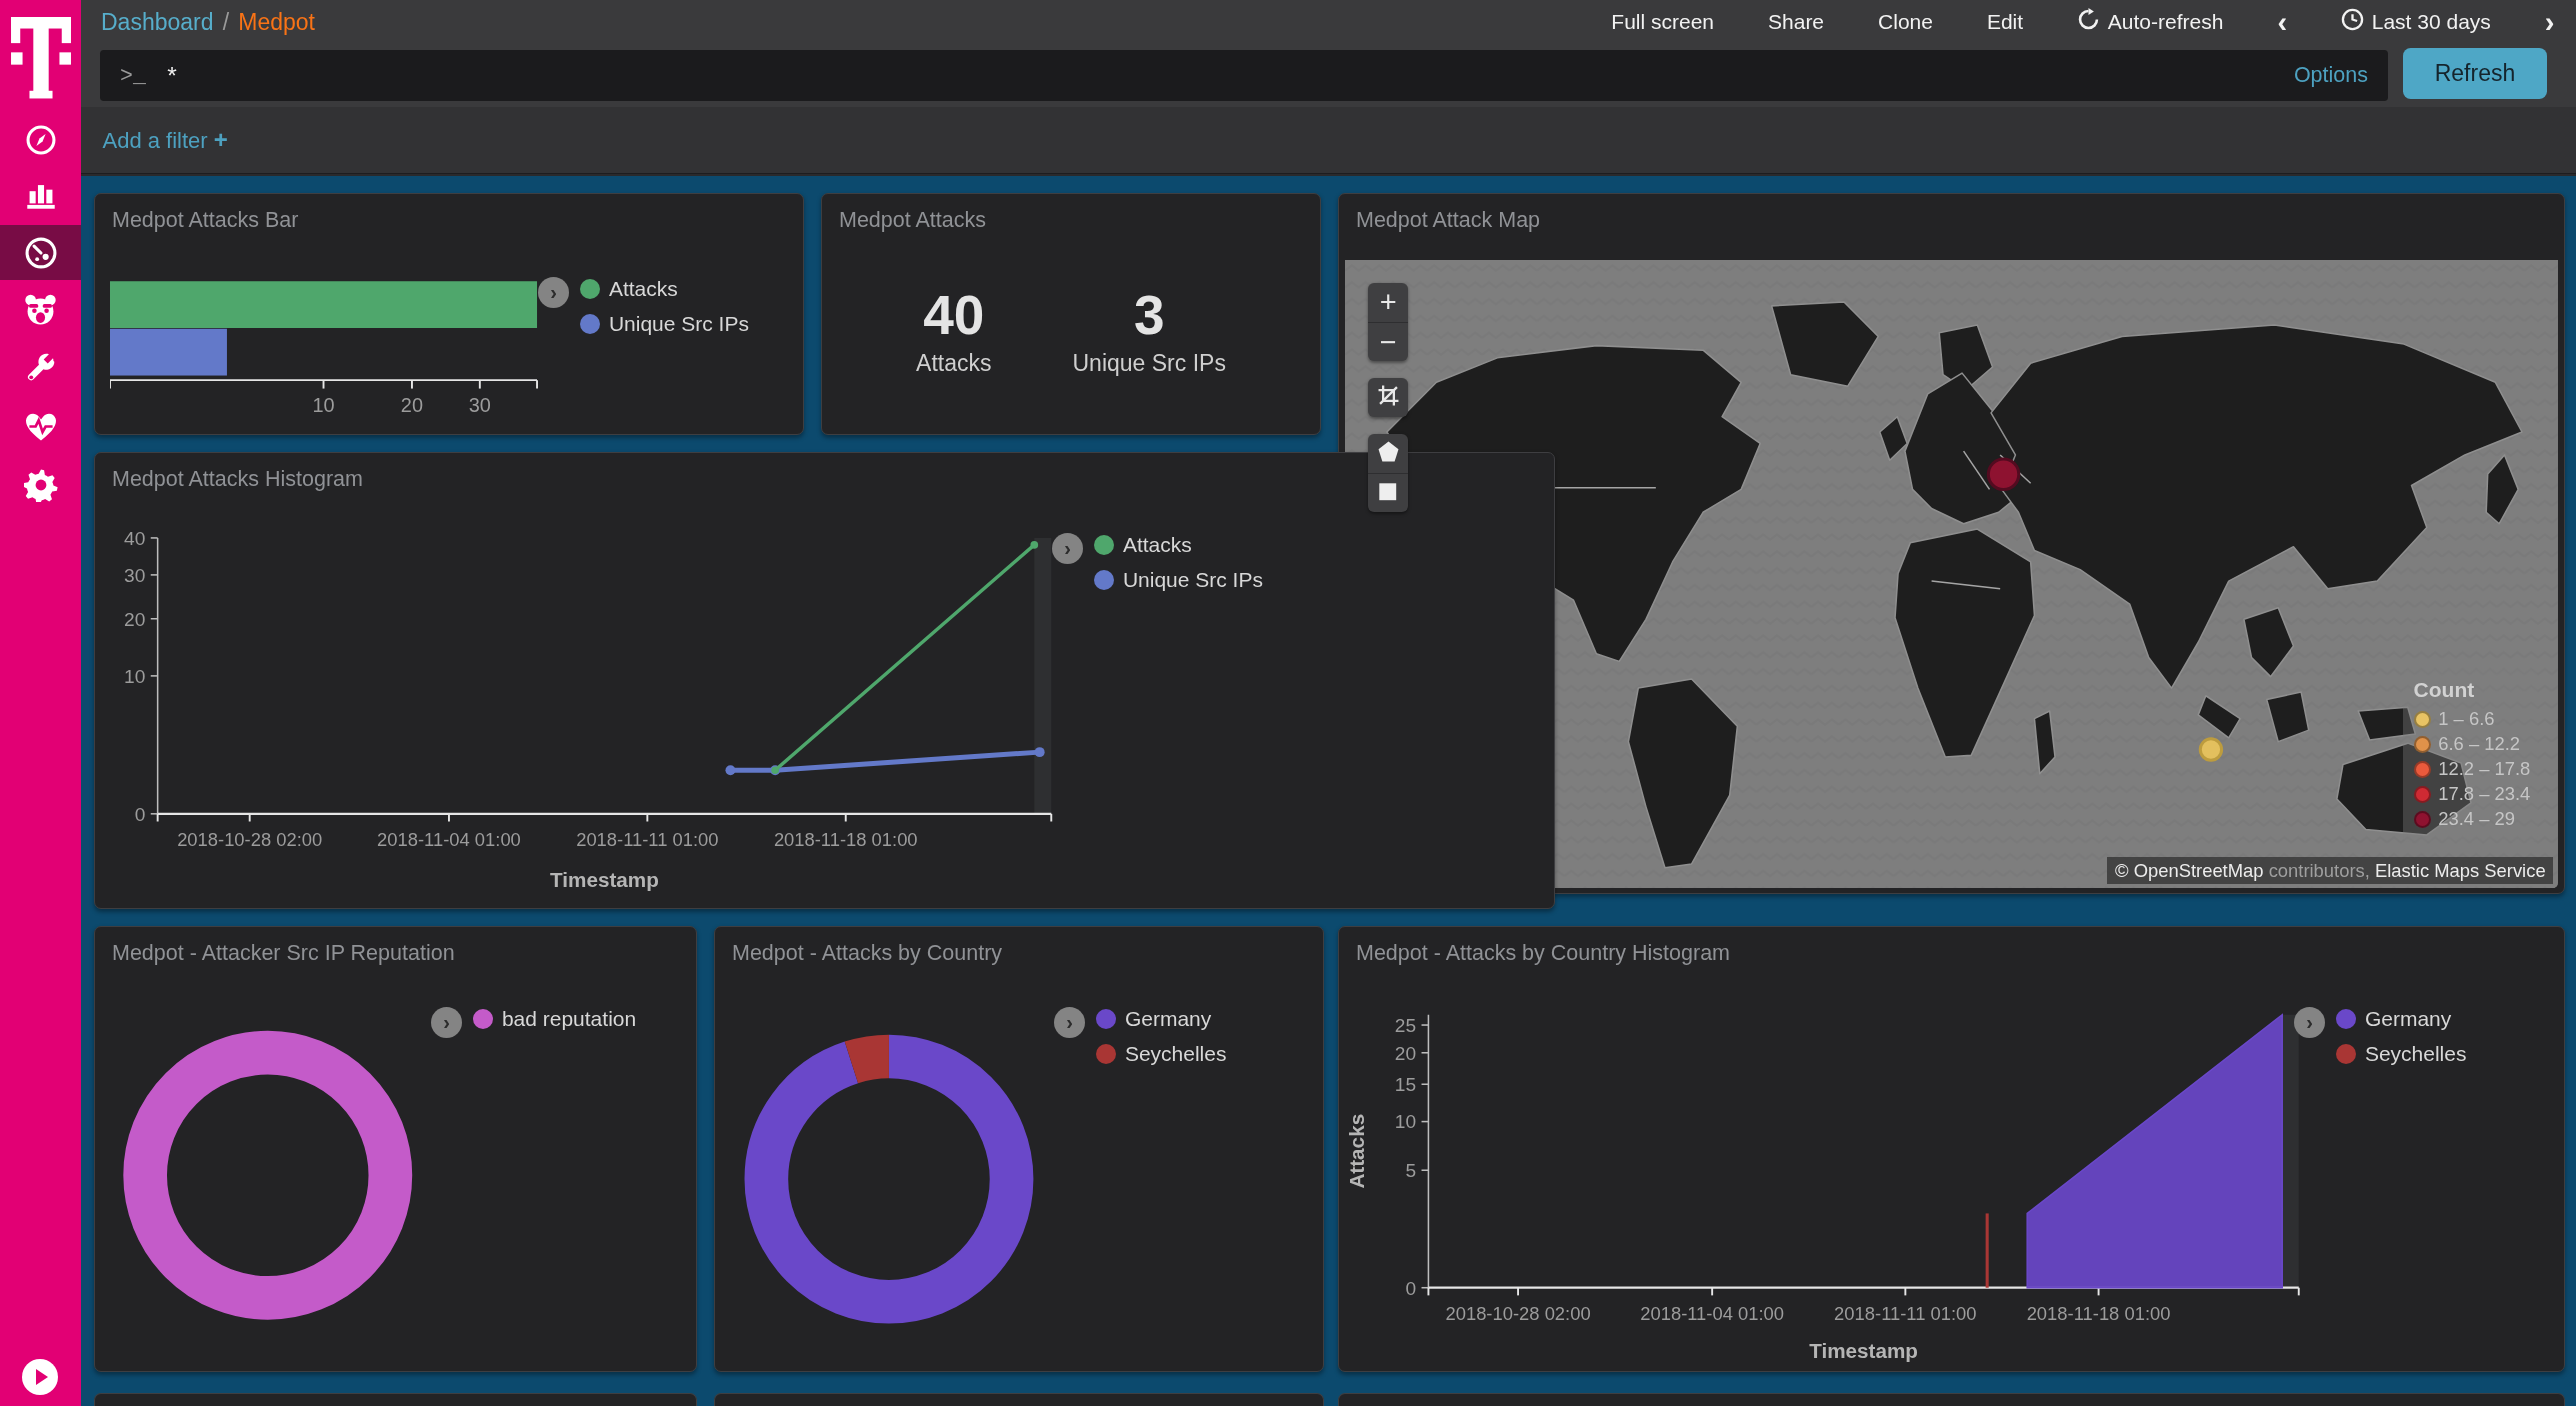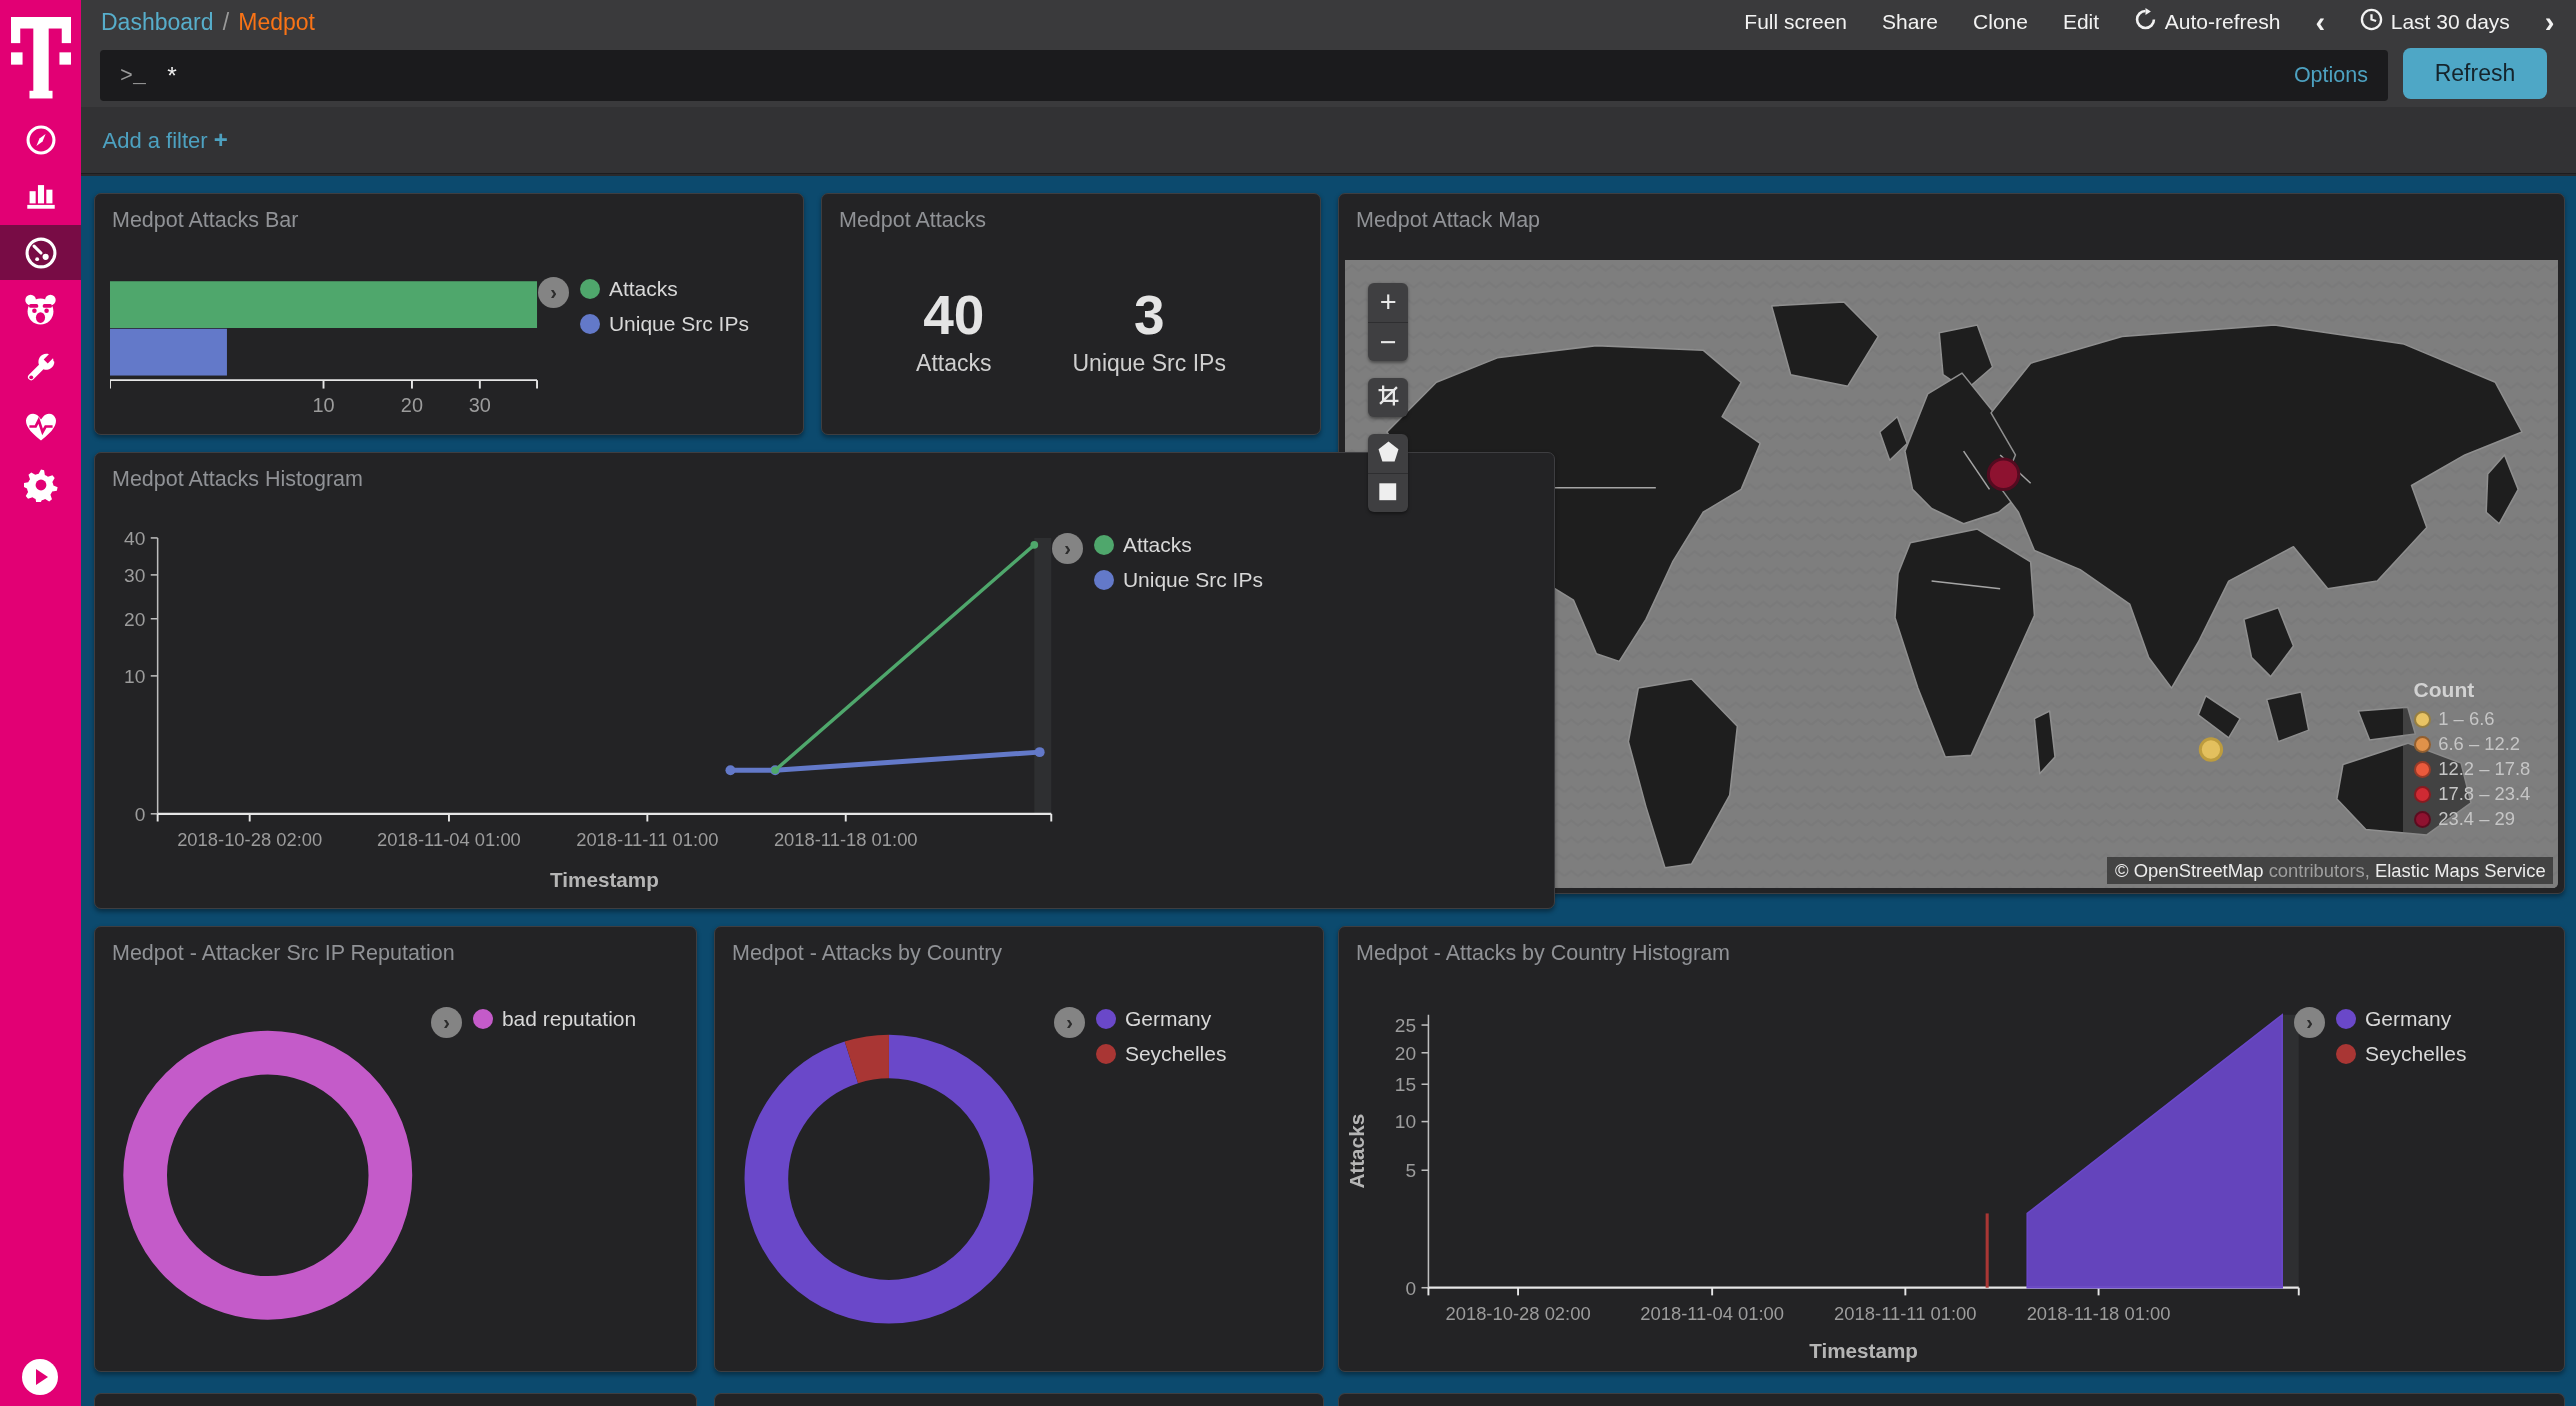--- a/index.html
+++ b/index.html
@@ -19,21 +19,21 @@
   .collapse-btn .tri { width:0; height:0; border-left:12.3px solid #e20074;
     border-top:8.4px solid transparent; border-bottom:8.4px solid transparent; margin-left:3.8px; }
 
   
   .topnav { position:absolute; left:81px; top:0; right:0; height:44px; background:#3a3a3c;
     display:flex; align-items:center; color:#f2f2f2; font-size:21px; }
   .breadcrumb { margin-left:20px; font-size:23px; display:flex; gap:9.2px; align-items:center;}
   .bc-link { color:#57aecb; cursor:pointer; }
   .bc-sep { color:#9a9a9a; }
   .bc-page { color:#f97316; }
-  .topnav-right { margin-left:auto; display:flex; align-items:center; gap:35px; padding-right:21.5px; }
+  .topnav-right { margin-left:auto; display:flex; align-items:center; gap:54px; padding-right:21.5px; }
   .tn-item { cursor:pointer; display:flex; align-items:center; gap:7.7px; white-space:nowrap; }
   .tn-chev { font-size:29px; line-height:1; font-weight:bold; cursor:pointer; }
 
   .querybar-row { position:absolute; left:81px; top:44px; right:0; height:63px; background:#3a3a3c; }
   .query-input { position:absolute; left:19px; top:6.1px; right:188px; height:51px; background:#1b1b1d;
     border-radius:3.8px; display:flex; align-items:center; padding:0 20px; }
   .console-glyph { color:#9a9a9a; font-family:"Liberation Mono", monospace; font-size:21.5px; }
   .query-text { color:#f0f0f0; font-size:24.5px; margin-left:21.5px; }
   .options-link { margin-left:auto; color:#4da1c0; font-size:21.5px; cursor:pointer; }
   .refresh-btn { position:absolute; right:29px; top:3.8px; width:144px; height:51px; background:#4ea7c6;

